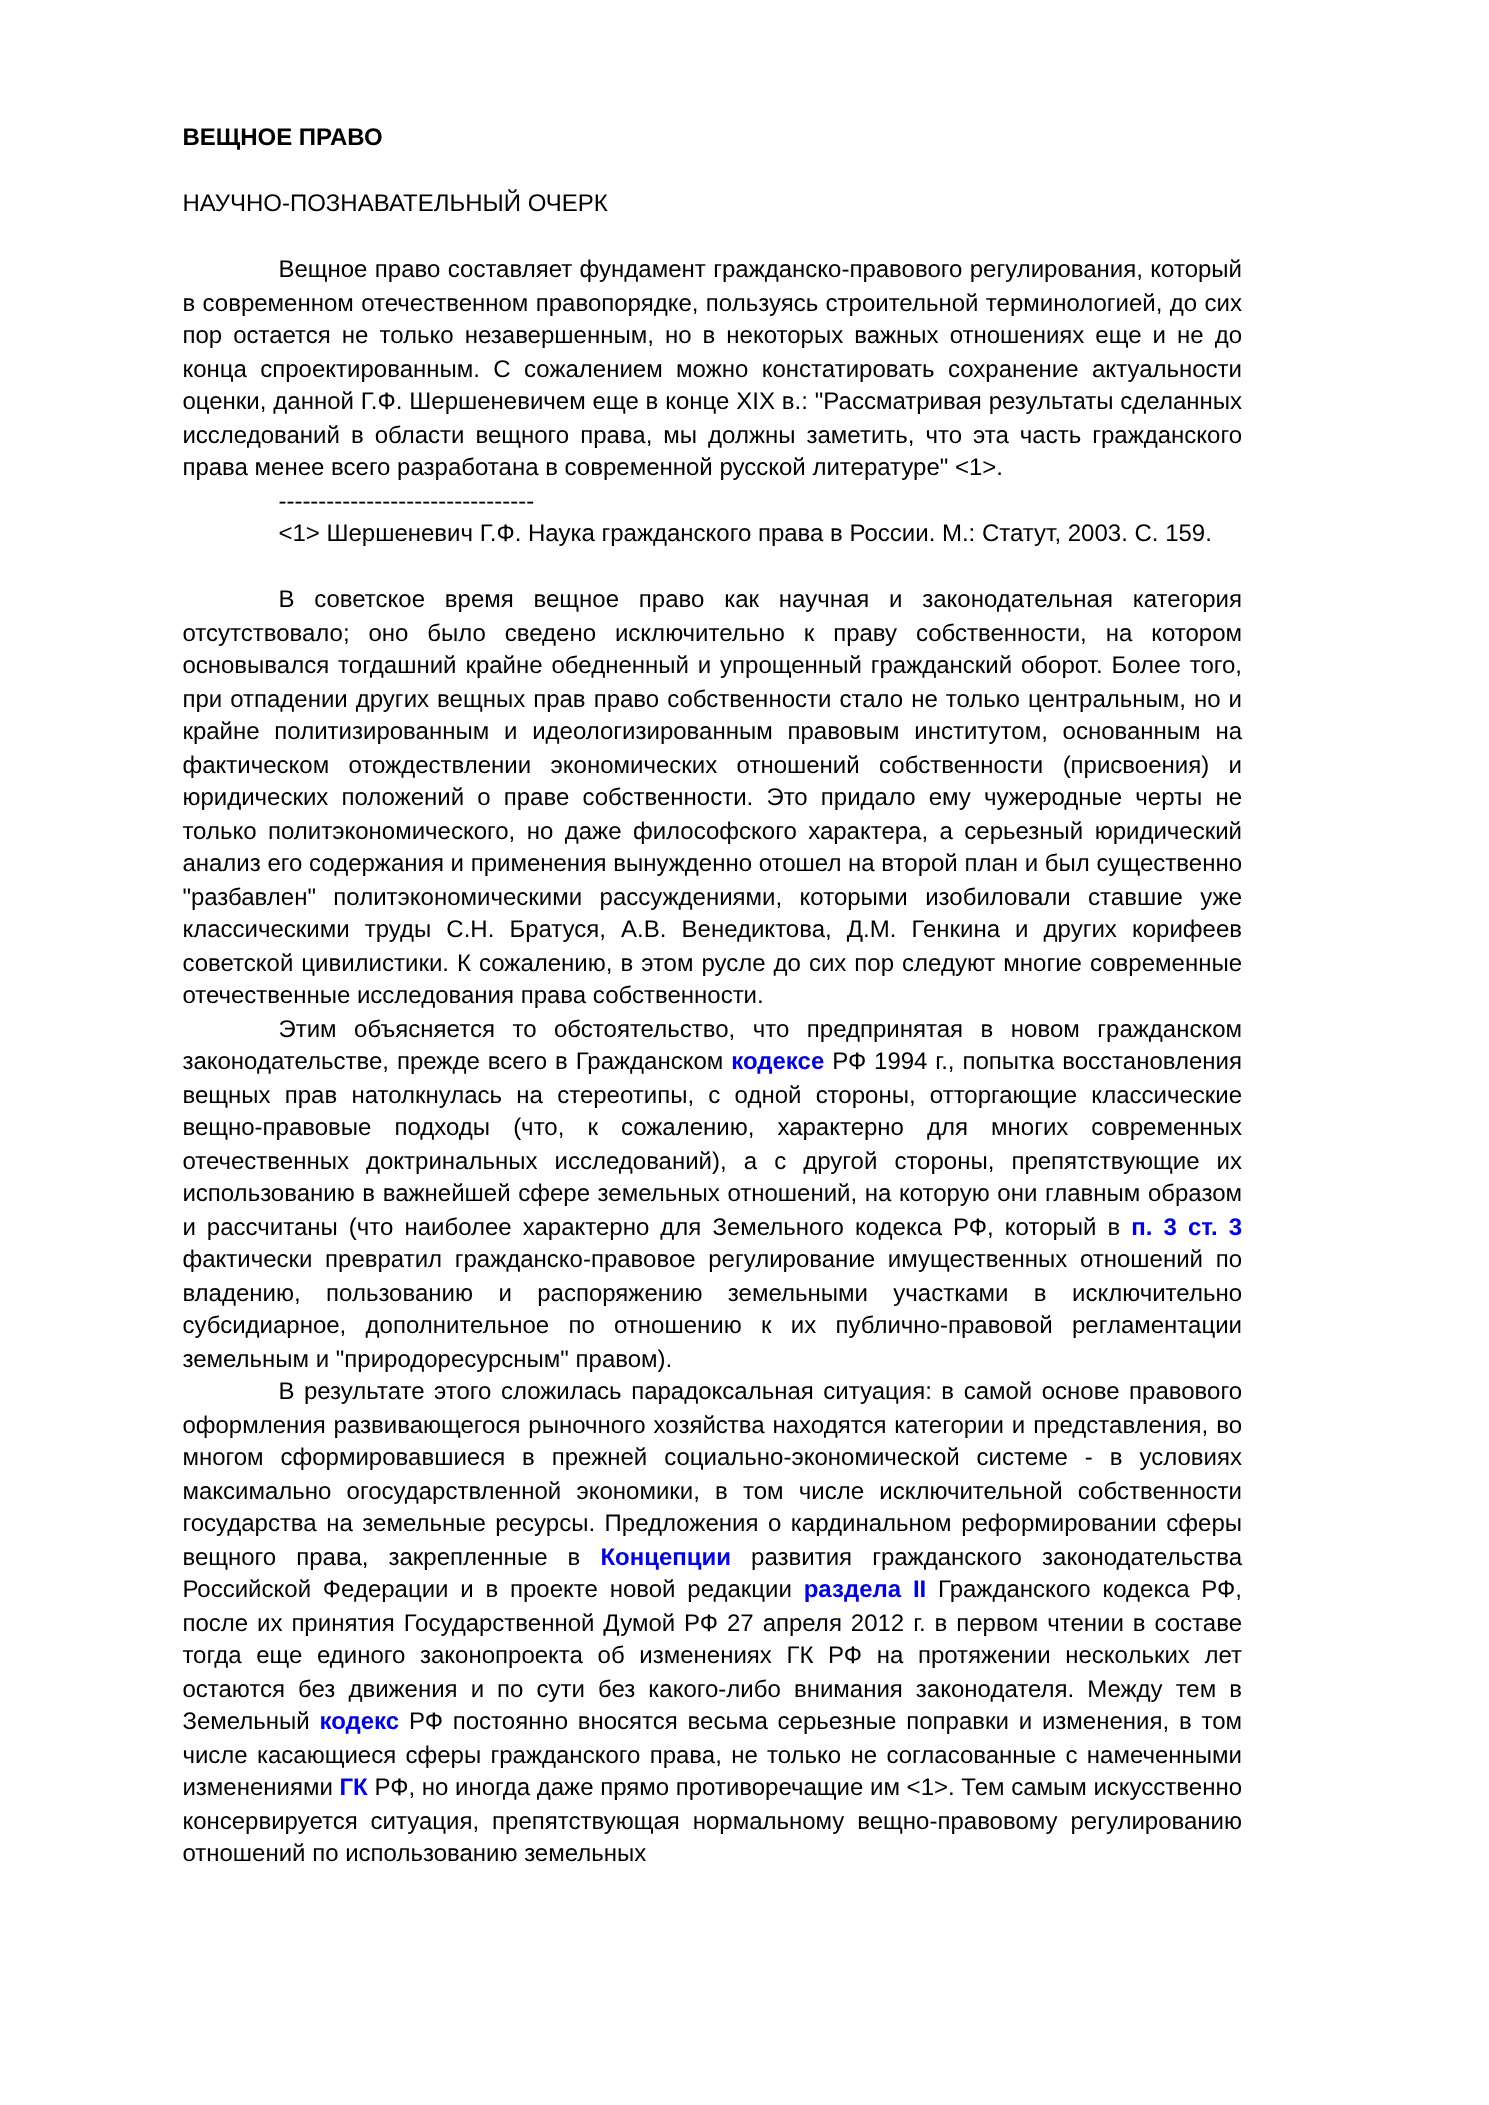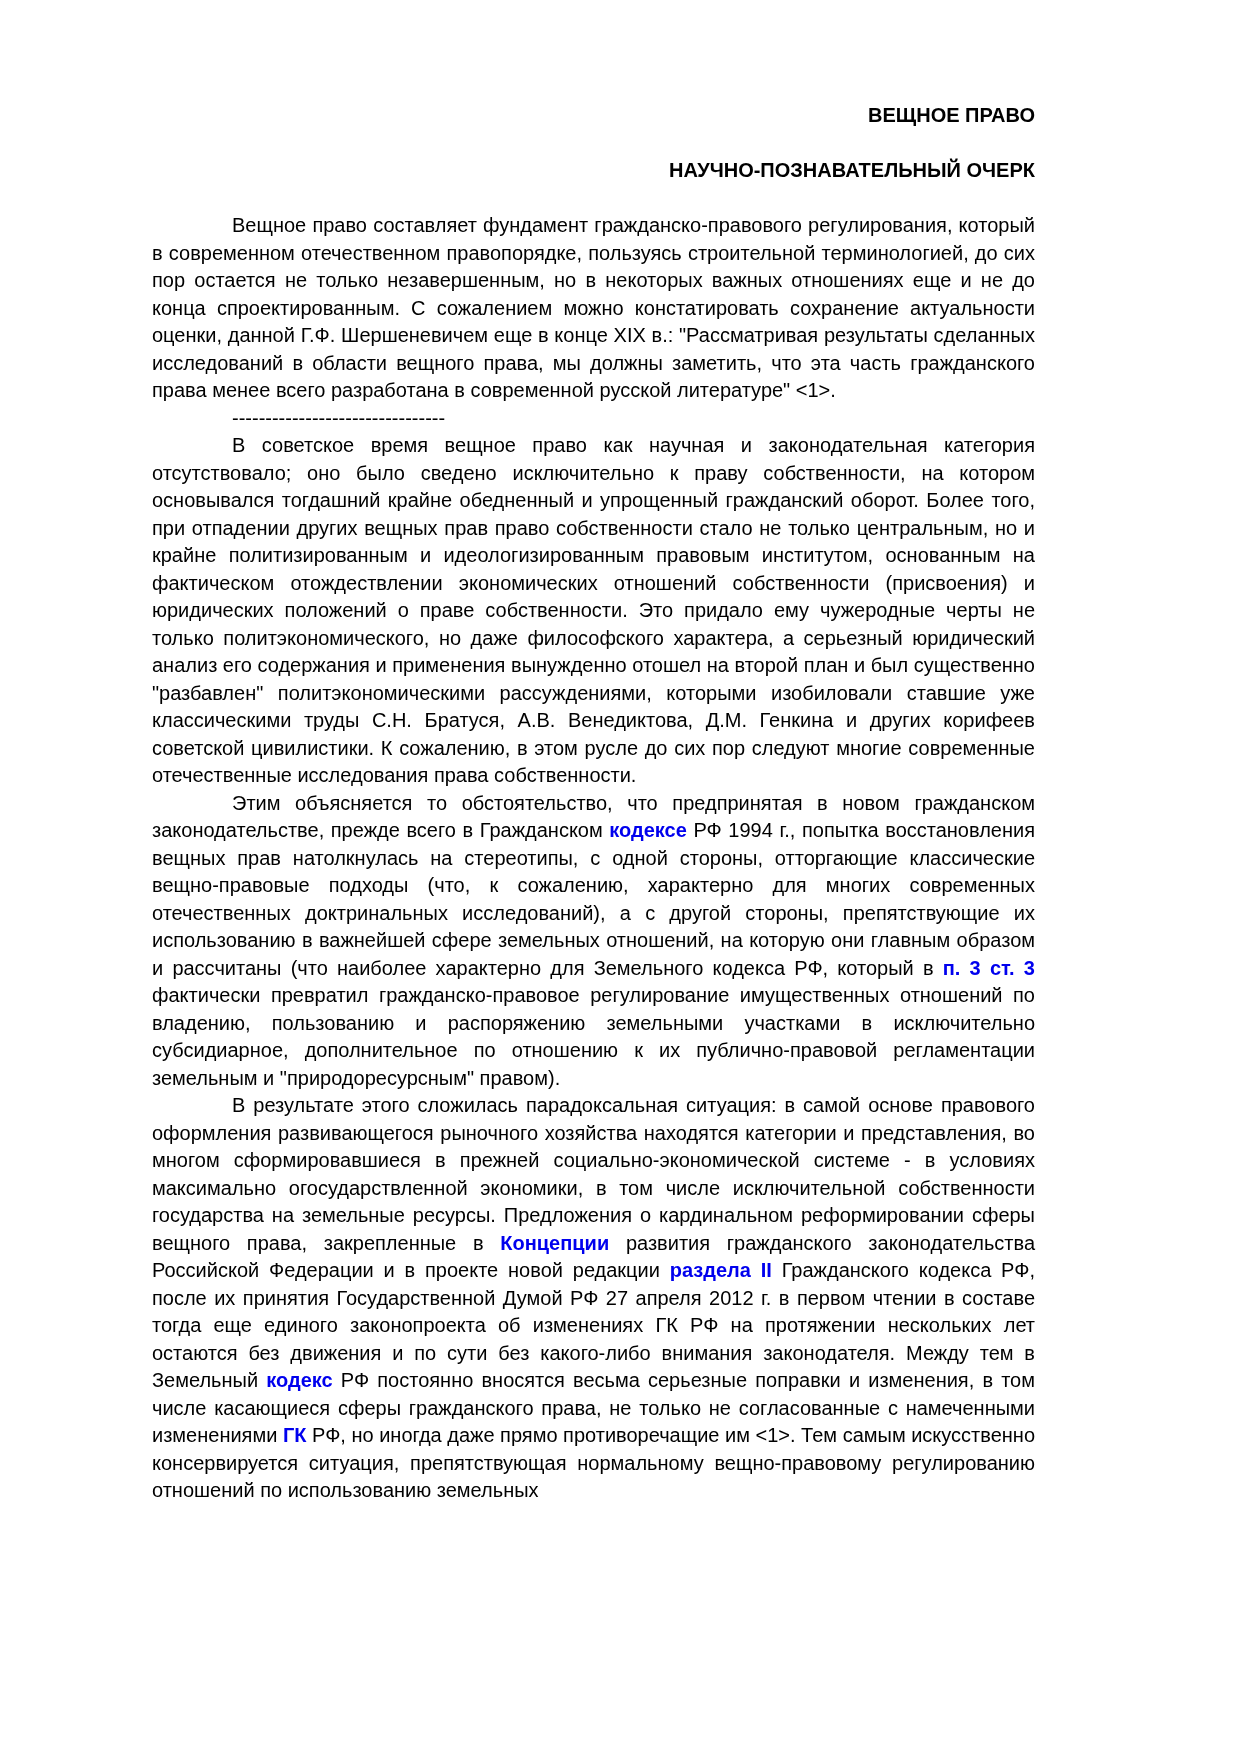--- a/index.html
+++ b/index.html
@@ -19,26 +19,26 @@
   }
   .doc-page {
     box-sizing: border-box;
     width: 1241px;
     height: 1754px;
     padding: 102px 206px 40px 152px;
     background: #ffffff;
   }
   .doc-title, .doc-author {
     font-weight: bold;
-    text-align: right;
+    text-align: left;
     margin: 0 0 27.5px 0;
   }
   .doc-subtitle, .doc-section {
-    font-weight: bold;
-    text-align: right;
+    font-weight: normal;
+    text-align: left;
     margin: 0 0 27.5px 0;
   }
   .paragraph {
     margin: 0;
     text-align: justify;
     text-indent: 80px;
   }
   .separator {
     margin: 0;
     text-align: left;
@@ -59,17 +59,18 @@
 </style>
 </head>
 <body>
 
 <div class="doc-page">
   <p class="doc-title">ВЕЩНОЕ ПРАВО</p>
   <p class="doc-subtitle">НАУЧНО-ПОЗНАВАТЕЛЬНЫЙ ОЧЕРК</p>
   <div>
       <p class="paragraph"><span>Вещное право составляет фундамент гражданско-правового регулирования, который в современном отечественном правопорядке, пользуясь строительной терминологией, до сих пор остается не только незавершенным, но в некоторых важных отношениях еще и не до конца спроектированным. С сожалением можно констатировать сохранение актуальности оценки, данной Г.Ф. Шершеневичем еще в конце XIX в.: "Рассматривая результаты сделанных исследований в области вещного права, мы должны заметить, что эта часть гражданского права менее всего разработана в современной русской литературе" &lt;1&gt;.</span></p>
       <p class="separator"><span>--------------------------------</span></p>
+      <p class="footnote"><span>&lt;1&gt; Шершеневич Г.Ф. Наука гражданского права в России. М.: Статут, 2003. С. 159.</span></p>
       <p class="paragraph"><span>В советское время вещное право как научная и законодательная категория отсутствовало; оно было сведено исключительно к праву собственности, на котором основывался тогдашний крайне обедненный и упрощенный гражданский оборот. Более того, при отпадении других вещных прав право собственности стало не только центральным, но и крайне политизированным и идеологизированным правовым институтом, основанным на фактическом отождествлении экономических отношений собственности (присвоения) и юридических положений о праве собственности. Это придало ему чужеродные черты не только политэкономического, но даже философского характера, а серьезный юридический анализ его содержания и применения вынужденно отошел на второй план и был существенно "разбавлен" политэкономическими рассуждениями, которыми изобиловали ставшие уже классическими труды С.Н. Братуся, А.В. Венедиктова, Д.М. Генкина и других корифеев советской цивилистики. К сожалению, в этом русле до сих пор следуют многие современные отечественные исследования права собственности.</span></p>
       <p class="paragraph"><span>Этим объясняется то обстоятельство, что предпринятая в новом гражданском законодательстве, прежде всего в Гражданском </span><a class="doc-link" href="#" style="color: rgb(0, 0, 238);">кодексе</a><span> РФ 1994 г., попытка восстановления вещных прав натолкнулась на стереотипы, с одной стороны, отторгающие классические вещно-правовые подходы (что, к сожалению, характерно для многих современных отечественных доктринальных исследований), а с другой стороны, препятствующие их использованию в важнейшей сфере земельных отношений, на которую они главным образом и рассчитаны (что наиболее характерно для Земельного кодекса РФ, который в </span><a class="doc-link" href="#" style="color: rgb(0, 0, 238);">п. 3 ст. 3</a><span> фактически превратил гражданско-правовое регулирование имущественных отношений по владению, пользованию и распоряжению земельными участками в исключительно субсидиарное, дополнительное по отношению к их публично-правовой регламентации земельным и "природоресурсным" правом).</span></p>
       <p class="paragraph"><span>В результате этого сложилась парадоксальная ситуация: в самой основе правового оформления развивающегося рыночного хозяйства находятся категории и представления, во многом сформировавшиеся в прежней социально-экономической системе - в условиях максимально огосударствленной экономики, в том числе исключительной собственности государства на земельные ресурсы. Предложения о кардинальном реформировании сферы вещного права, закрепленные в </span><a class="doc-link" href="#" style="color: rgb(0, 0, 238);">Концепции</a><span> развития гражданского законодательства Российской Федерации и в проекте новой редакции </span><a class="doc-link" href="#" style="color: rgb(0, 0, 238);">раздела II</a><span> Гражданского кодекса РФ, после их принятия Государственной Думой РФ 27 апреля 2012 г. в первом чтении в составе тогда еще единого законопроекта об изменениях ГК РФ на протяжении нескольких лет остаются без движения и по сути без какого-либо внимания законодателя. Между тем в Земельный </span><a class="doc-link" href="#" style="color: rgb(0, 0, 238);">кодекс</a><span> РФ постоянно вносятся весьма серьезные поправки и изменения, в том числе касающиеся сферы гражданского права, не только не согласованные с намеченными изменениями </span><a class="doc-link" href="#" style="color: rgb(0, 0, 238);">ГК</a><span> РФ, но иногда даже прямо противоречащие им &lt;1&gt;. Тем самым искусственно консервируется ситуация, препятствующая нормальному вещно-правовому регулированию отношений по использованию земельных</span></p>
     </div>
 </div>
 
 </body></html>

